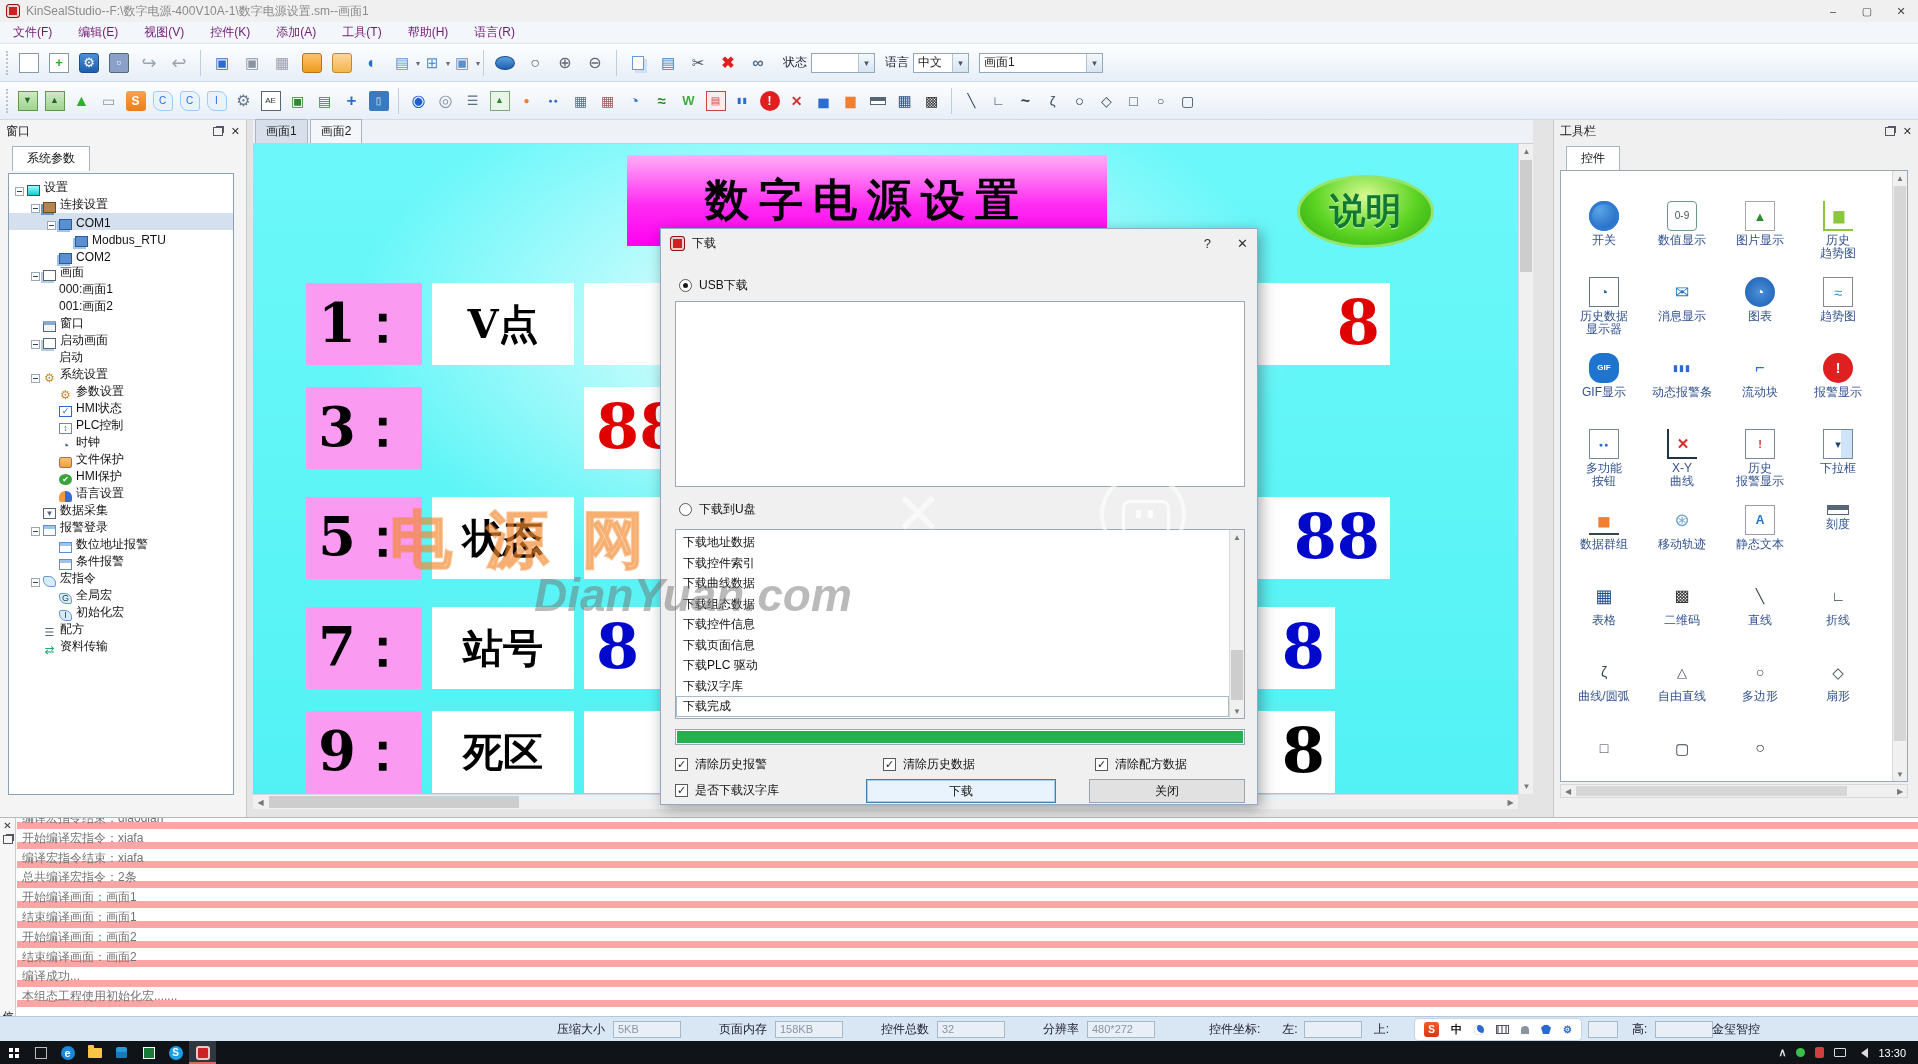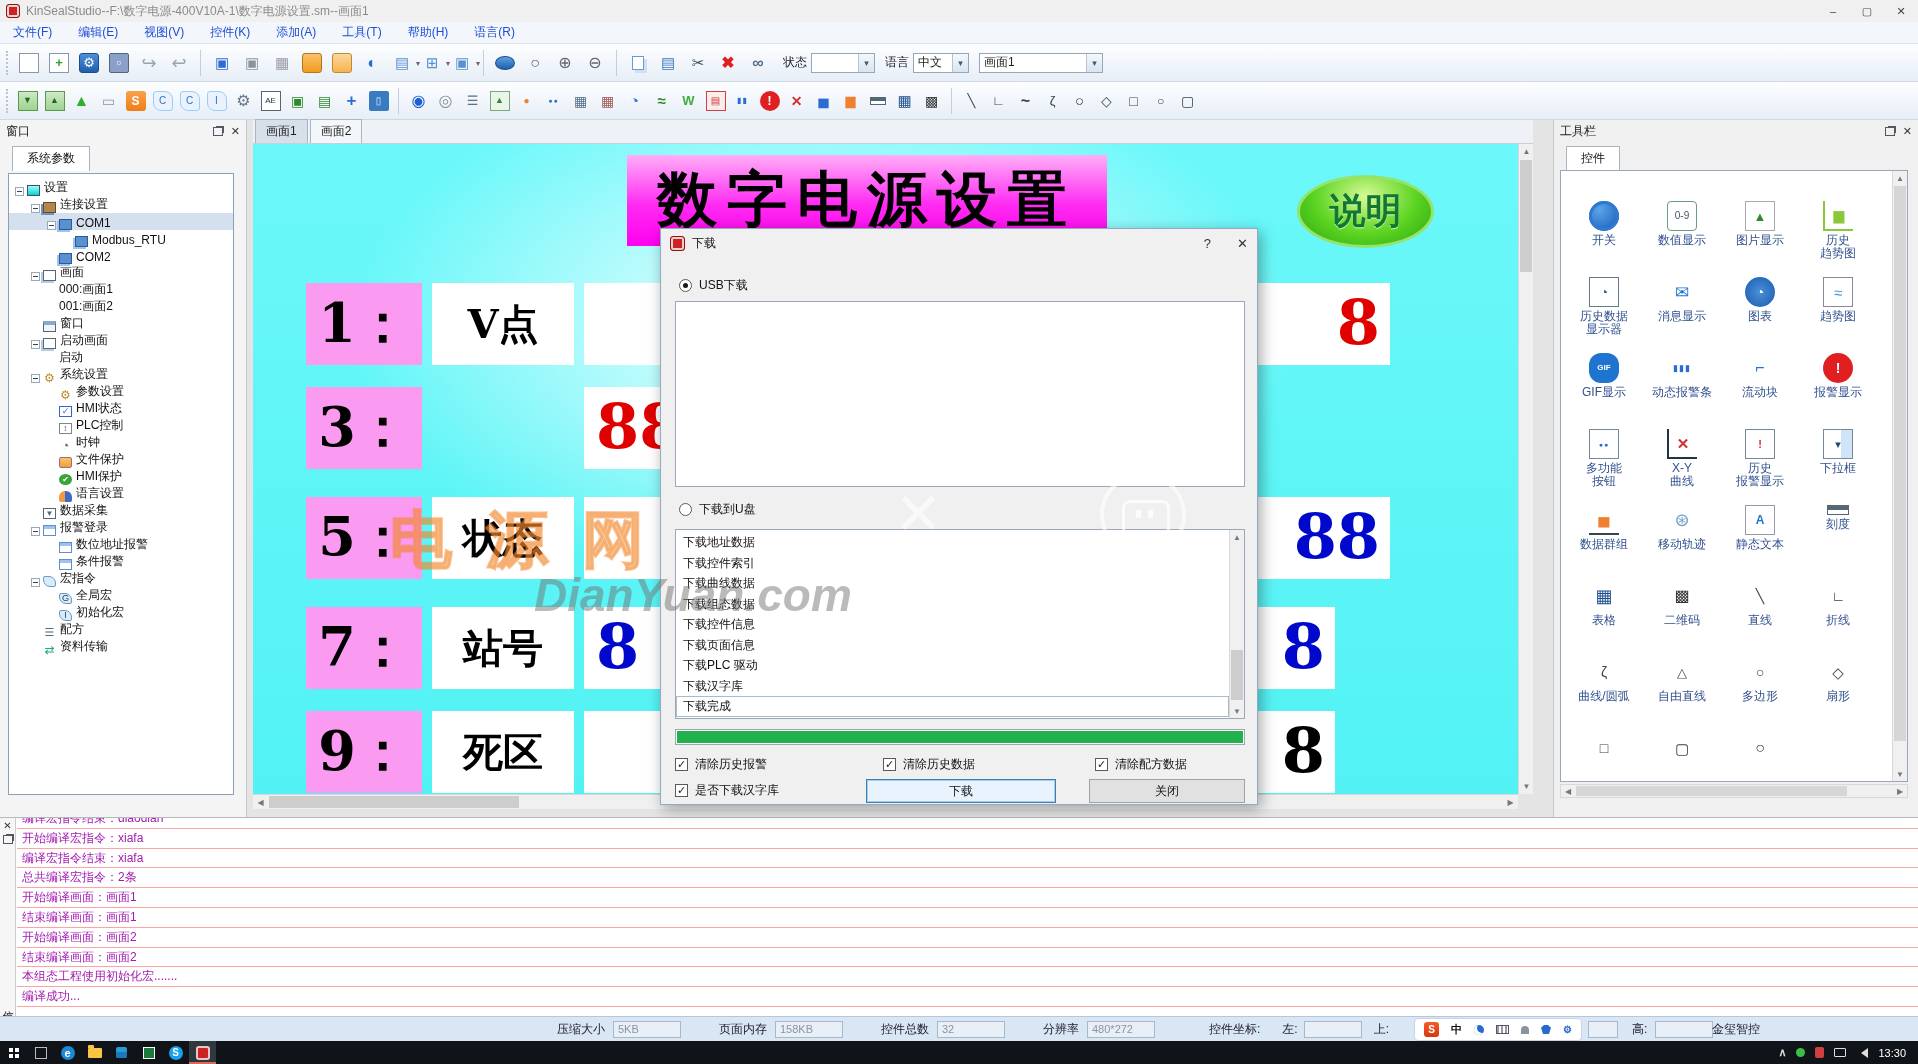--- a/index.html
+++ b/index.html
@@ -6,21 +6,21 @@
   html,body { width:1918px; height:1064px; overflow:hidden; font-family:"Liberation Sans",sans-serif; background:#e8e8e8; }
   .app { position:relative; width:1918px; height:1064px; background:#f0f0f0; }
 
   
   .titlebar { position:absolute; left:0; top:0; width:100%; height:22px; background:#f0f0f0; display:flex; align-items:center; gap:6px; padding-left:6px; font-size:12px; color:#8a8a8a; }
   .app-logo { width:14px; height:14px; border-radius:3px; background:#cc2222; border:1px solid #991111; box-shadow:inset 0 0 0 2px #e8d5d5; }
   .win-controls { margin-left:auto; display:flex; height:100%; }
   .win-controls span { width:34px; display:flex; align-items:center; justify-content:center; color:#444; font-size:11px; }
 
   
-  .menubar { position:absolute; left:0; top:22px; width:100%; height:22px; background:#f3f6fa; border-bottom:1px solid #dde4ec; display:flex; align-items:center; font-size:12px; color:#1d4ed8; }
+  .menubar { position:absolute; left:0; top:22px; width:100%; height:22px; background:#f3f6fa; border-bottom:1px solid #dde4ec; display:flex; align-items:center; font-size:12px; color:#701a75; }
   .menu-item { padding:3px 13px; }
 
   
   .toolbar { position:absolute; left:0; width:100%; height:38px; background:linear-gradient(#fdfeff,#e7eef7); border-bottom:1px solid #cfd9e5; display:flex; align-items:center; padding:0 6px; }
   .toolbar.t1 { top:44px; }
   .toolbar.t2 { top:82px; }
   .tsep { width:1px; height:26px; background:#c3cedb; margin:0 6px; flex:none; }
   .grip { width:4px; height:24px; border-left:2px dotted #b8c4d2; margin-right:4px; flex:none; }
   .tbtn { width:30px; height:30px; display:flex; align-items:center; justify-content:center; flex:none; position:relative; }
   .t2 .tbtn { width:27px; height:28px; }
@@ -50,21 +50,21 @@
   .t-exp::after { content:""; position:absolute; left:1px; right:1px; top:3px; border-top:1px solid #345; }
   .t-ico { flex:none; width:13px; height:11px; margin-right:4px; display:flex; align-items:center; justify-content:center; font-size:10px; }
   .t-ico i { font-style:normal; line-height:1; }
 
   
   .canvas-wrap { position:absolute; left:253px; top:0; width:1280px; height:100%; }
   .doc-tabs { height:24px; background:#eef1f5; border-bottom:1px solid #c6cfda; display:flex; align-items:flex-end; padding-left:2px; gap:2px; font-size:12px; }
   .doc-tab { padding:3px 10px; border:1px solid #aab4c2; border-bottom:none; background:#f4f7fa; color:#222; }
   .doc-tab[data-active="true"] { background:#d6dfea; }
   .design { position:absolute; left:0; top:24px; width:1265px; height:650px; overflow:hidden; background:radial-gradient(ellipse 760px 420px at 45% 28%, rgba(255,255,255,.96), rgba(255,255,255,0) 62%), linear-gradient(#6cf8fa,#52f2f4); }
-  .banner { position:absolute; left:374px; top:11px; width:480px; height:91px; background:linear-gradient(180deg,#ffaef7 0%,#ff2bf2 55%,#ff00f0 100%); display:flex; align-items:center; justify-content:center; font-family:"DejaVu Serif",serif; font-weight:bold; font-size:60px; letter-spacing:10px; color:#000; }
+  .banner { position:absolute; left:374px; top:11px; width:480px; height:91px; background:linear-gradient(180deg,#ffaef7 0%,#ff2bf2 55%,#ff00f0 100%); display:flex; align-items:center; justify-content:center; font-family:"DejaVu Serif",serif; font-weight:bold; font-size:44px; letter-spacing:10px; color:#000; }
   .help-btn { position:absolute; left:1044px; top:31px; width:137px; height:73px; border-radius:50%; background:radial-gradient(ellipse at 50% 28%,#d9fa94,#5bd422 55%,#2aa30f); border:3px solid #93e468; display:flex; align-items:center; justify-content:center; font-size:36px; font-weight:bold; color:#173; text-shadow:0 1px 0 #cfa; }
   .rows { position:absolute; inset:0; }
   .prow { position:absolute; left:0; width:100%; height:82px; }
   .prow:nth-child(1){ top:139px; } .prow:nth-child(2){ top:243px; } .prow:nth-child(3){ top:353px; }
   .prow:nth-child(4){ top:463px; } .prow:nth-child(5){ top:567px; }
   .pcell { position:absolute; top:0; height:82px; }
   .c-num { left:53px; width:116px; background:#fb9af1; display:flex; align-items:center; justify-content:center; font-family:"DejaVu Serif",serif; font-weight:bold; font-size:54px; color:#000; }
   .c-label { left:179px; width:142px; background:#fff; display:flex; align-items:center; justify-content:center; font-family:"DejaVu Serif",serif; font-weight:bold; font-size:40px; color:#000; }
   .c-lv { left:331px; width:456px; background:#fff; font-family:"DejaVu Serif",serif; font-weight:bold; font-size:62px; line-height:80px; padding-left:12px; }
   .c-rv { left:907px; width:230px; background:#fff; font-family:"DejaVu Serif",serif; font-weight:bold; font-size:62px; line-height:80px; text-align:right; padding-right:10px; }
@@ -93,21 +93,21 @@
   .wh { position:absolute; left:6px; top:664px; width:348px; height:14px; background:#f0f0f0; border:1px solid #d8d8d8; }
   .wh .arr { position:absolute; top:0; width:14px; height:12px; display:flex; align-items:center; justify-content:center; font-size:8px; color:#777; }
   .wh .arr.lf{left:0;} .wh .arr.rt{right:0;}
   .wh .thumb { position:absolute; top:1px; bottom:1px; left:15px; right:60px; background:#d6d6d6; }
 
   
   .log-panel { position:absolute; left:0; top:817px; width:100%; height:199px; background:#fff; border-top:1px solid #b8b8b8; }
   .log-side { position:absolute; left:0; top:0; bottom:0; width:16px; border-right:1px solid #ccc; background:#f6f6f6; display:flex; flex-direction:column; align-items:center; padding-top:2px; font-size:10px; color:#333; }
   .log-side .vlabel { margin-top:auto; margin-bottom:6px; writing-mode:vertical-rl; font-size:11px; color:#222; letter-spacing:2px; }
   .log-lines { position:absolute; left:17px; right:0; top:0; bottom:0; overflow:hidden; }
-  .log-line { height:19.8px; line-height:19px; border-bottom:1px solid #fca5a5; font-size:12px; color:#a21caf; padding-left:5px; white-space:nowrap; }
+  .log-line { height:19.8px; line-height:19px; border-bottom:7px solid #fca5a5; font-size:12px; color:#737373; padding-left:5px; white-space:nowrap; }
   .log-line:first-child { margin-top:-9px; }
 
   
   .statusbar { position:absolute; left:0; top:1016px; width:100%; height:25px; background:#d9e6f4; border-top:1px solid #b4c8dc; font-size:12px; color:#223; }
   .statusbar .fields { position:absolute; left:557px; top:0; height:100%; display:flex; align-items:center; }
   .sfield { display:flex; align-items:center; }
   .sfield .slabel { margin-right:8px; }
   .sbox { width:68px; height:17px; border:1px solid #a8b8c8; background:#e9eff7; color:#8a95a5; font-size:11px; display:flex; align-items:center; padding:0 4px; margin-right:38px; }
   .coords { position:absolute; top:0; height:100%; display:flex; align-items:center; }
   .cbox { width:58px; height:17px; border:1px solid #a8b8c8; background:#e9eff7; }
@@ -957,22 +957,22 @@
     <div class="log-lines">
 
     <div class="log-line">编译宏指令结束：diaodian</div>
         <div class="log-line">开始编译宏指令：xiafa</div>
         <div class="log-line">编译宏指令结束：xiafa</div>
         <div class="log-line">总共编译宏指令：2条</div>
         <div class="log-line">开始编译画面：画面1</div>
         <div class="log-line">结束编译画面：画面1</div>
         <div class="log-line">开始编译画面：画面2</div>
         <div class="log-line">结束编译画面：画面2</div>
+        <div class="log-line">编译成功...</div>
         <div class="log-line">本组态工程使用初始化宏.......</div>
-        <div class="log-line">编译成功...</div>
       </div>
   </div>
 
   <div class="statusbar">
     <div class="fields">
 
     <span class="sfield">
         <span class="slabel">压缩大小</span>
         <span class="sbox">5KB</span>
       </span>

